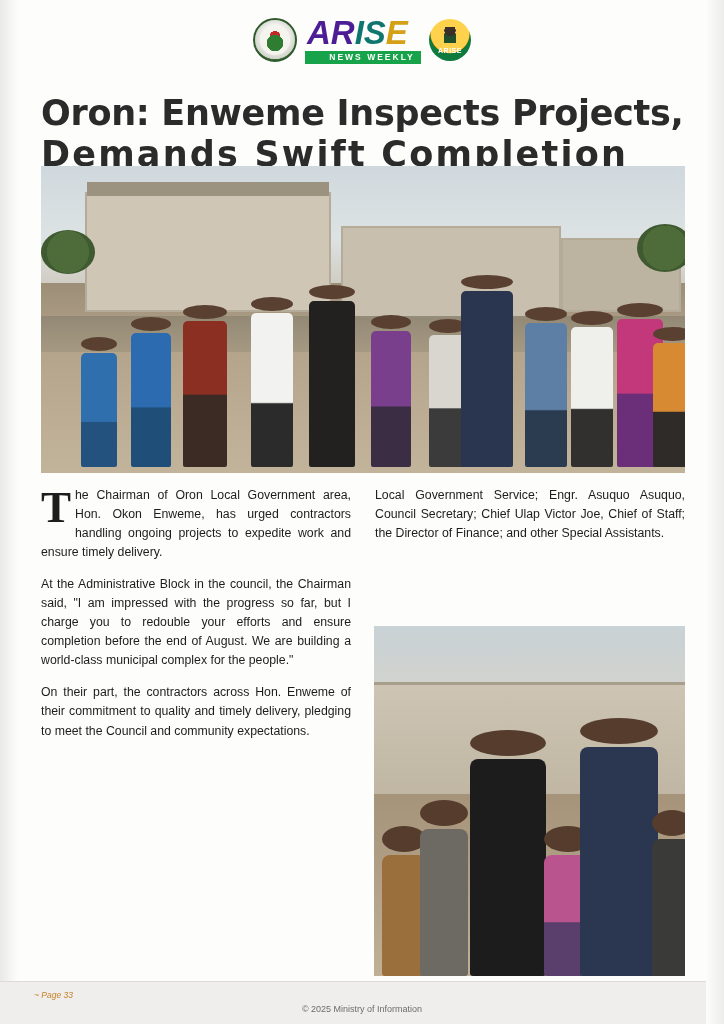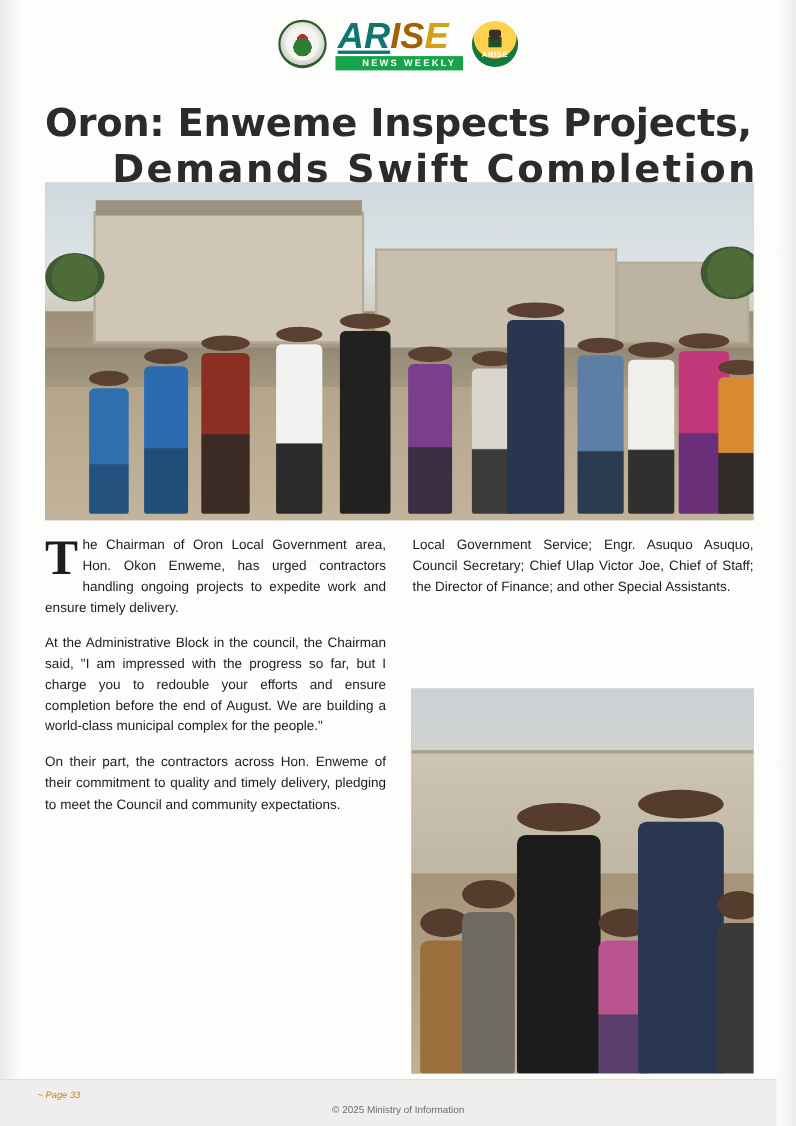--- a/index.html
+++ b/index.html
@@ -80,22 +80,22 @@
   }
   .arise-word {
     font-size: 33px;
     font-weight: bold;
     letter-spacing: 0px;
     font-style: italic;
     color: #1b1b1b;
     position: relative;
     padding: 0 2px;
   }
-  .arise-word span.a1 { color: #0f766e; text-decoration: underline; }
-  .arise-word span.a2 { color: #a16207; }
+  .arise-word span.a1 { color: #4c1d95; }
+  .arise-word span.a2 { color: #0f766e; }
   .arise-word span.a3 { color: #d4a017; }
   .news-weekly {
     margin-top: 2px;
     background: #16a34a;
     color: #ffffff;
     font-size: 8.5px;
     letter-spacing: 2px;
     font-weight: bold;
     padding: 2px 6px 2px 24px;
     width: 116px;
@@ -139,21 +139,21 @@
     left: 41px;
     width: 648px;
     color: #2b2b2b;
     font-family: "DejaVu Sans", sans-serif;
     font-weight: bold;
     font-size: 35px;
     line-height: 1.16;
     letter-spacing: -0.3px;
   }
   .headline .l1 { display: block; }
-  .headline .l2 { display: block; letter-spacing: 2.2px; text-align: right; }
+  .headline .l2 { display: block; letter-spacing: 2.2px; }
 
   
   .main-photo {
     position: absolute;
     left: 41px;
     top: 166px;
     width: 644px;
     height: 307px;
     overflow: hidden;
     background: #b9b2a6;

